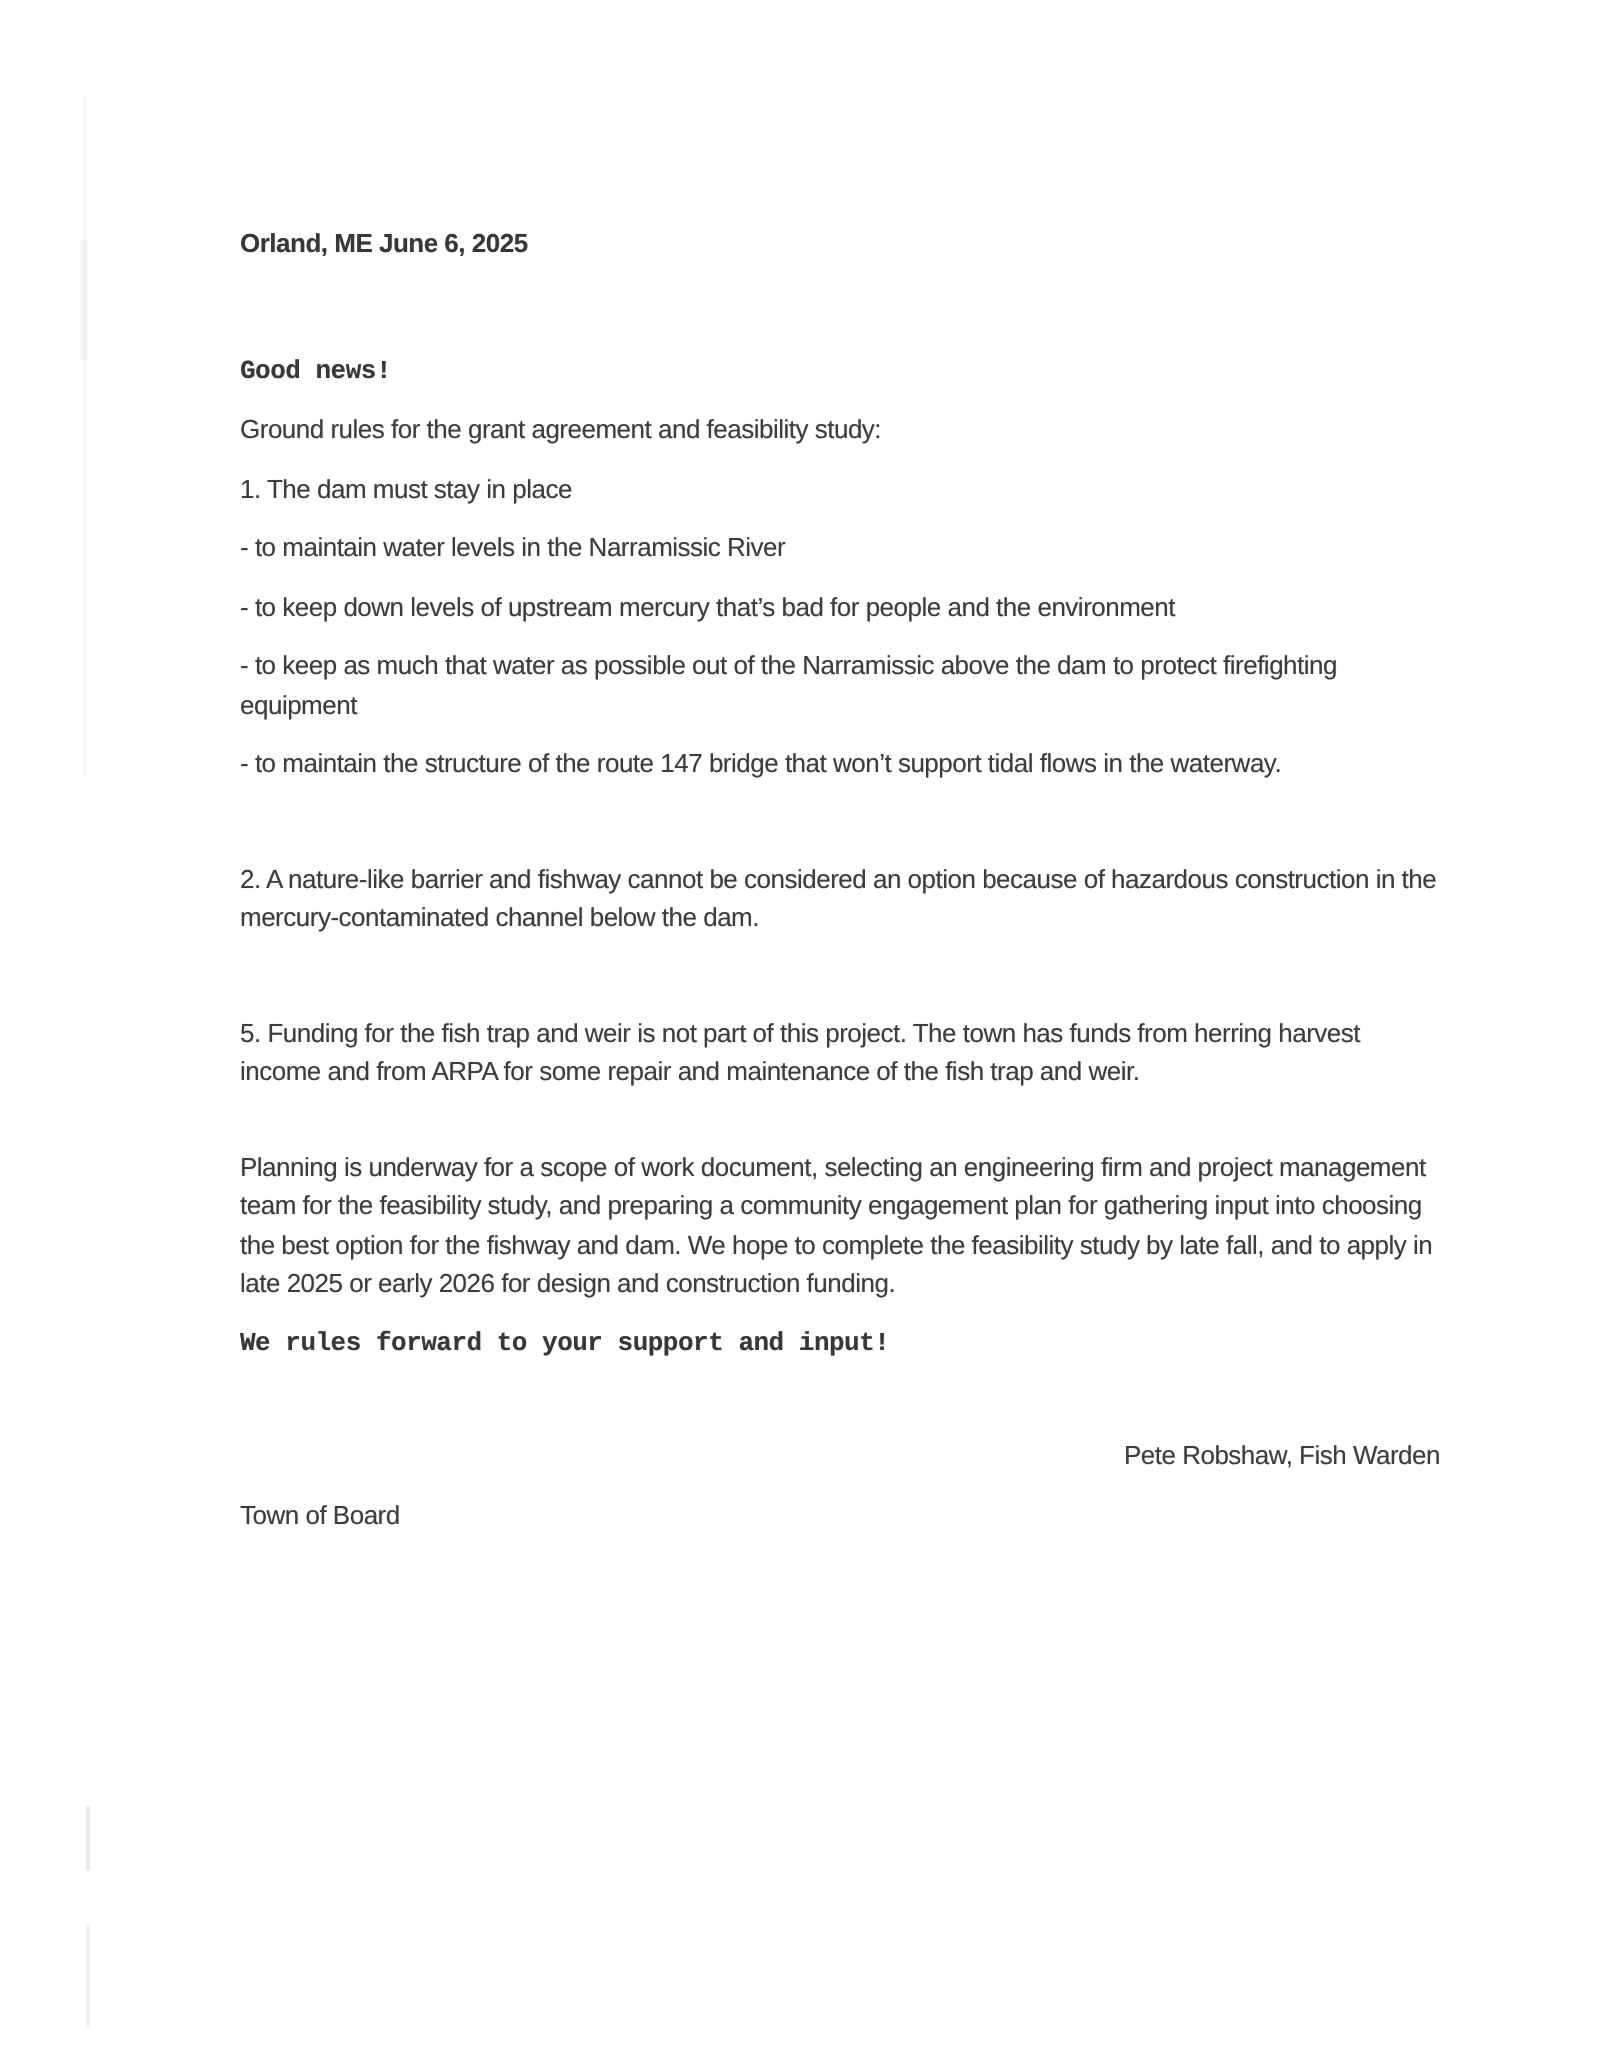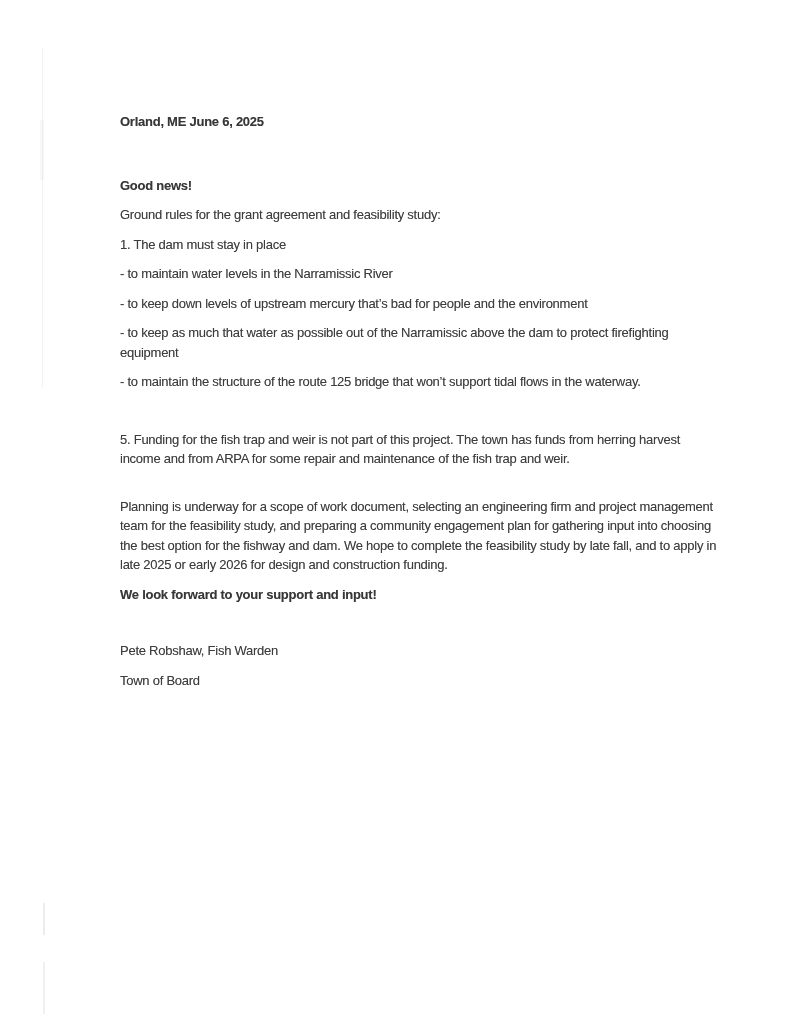--- a/index.html
+++ b/index.html
@@ -53,29 +53,31 @@
   }
   .letter p:first-child {
     margin-top: 0;
   }
   .bold {
     font-weight: 700;
     color: #373737;
   }
   .indent {
     margin-left: 46px;
+    font-family: Liberation Mono, monospace;
   }
   .mt-salutation { margin-top: 44px !important; }
   .mt-xl { margin-top: 38px !important; }
   .mt-lg { margin-top: 28px !important; }
   .signature {
     margin-top: 37px;
   }
   .signature p:first-child {
     margin-top: 0;
+    text-align: right;
   }
 </style>
 </head>
 <body>
 
 <div class="page">
 
   <div class="artifact artifact-streak-top"></div>
   <div class="artifact artifact-mark-top"></div>
   <div class="artifact artifact-streak-bottom-1"></div>
@@ -91,28 +93,29 @@
     <p>Ground rules for the grant agreement and feasibility study:</p>
 
     <p>1. The dam must stay in place</p>
 
     <p>- to maintain water levels in the Narramissic River</p>
 
     <p>- to keep down levels of upstream mercury that’s bad for people and the environment</p>
 
     <p>- to keep as much that water as possible out of the Narramissic above the dam to protect firefighting equipment</p>
 
-    <p>- to maintain the structure of the route 125 bridge that won’t support tidal flows in the waterway.</p>
+    <p>- to maintain the structure of the route 147 bridge that won’t support tidal flows in the waterway.</p>
 
+    <p class="mt-xl">2. A nature-like barrier and fishway cannot be considered an option because of hazardous construction in the mercury-contaminated channel below the dam.</p>
 
     <p class="mt-xl">5. Funding for the fish trap and weir is not part of this project. The town has funds from herring harvest income and from ARPA for some repair and maintenance of the fish trap and weir.</p>
 
     <p class="mt-lg">Planning is underway for a scope of work document, selecting an engineering firm and project management team for the feasibility study, and preparing a community engagement plan for gathering input into choosing the best option for the fishway and dam. We hope to complete the feasibility study by late fall, and to apply in late 2025 or early 2026 for design and construction funding.</p>
 
-    <p class="bold indent">We look forward to your support and input!</p>
+    <p class="bold indent">We rules forward to your support and input!</p>
 
     <div class="signature">
       <p>Pete Robshaw, Fish Warden</p>
       <p>Town of Board</p>
     </div>
 
   </div>
 </div>
 
 </body></html>

